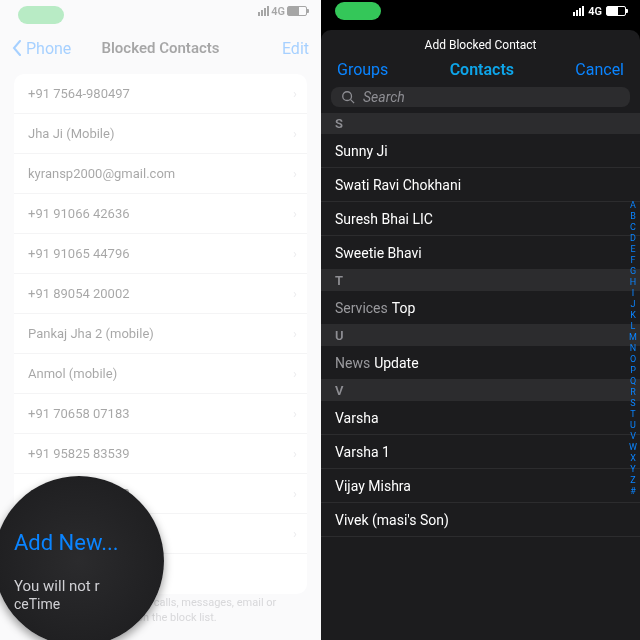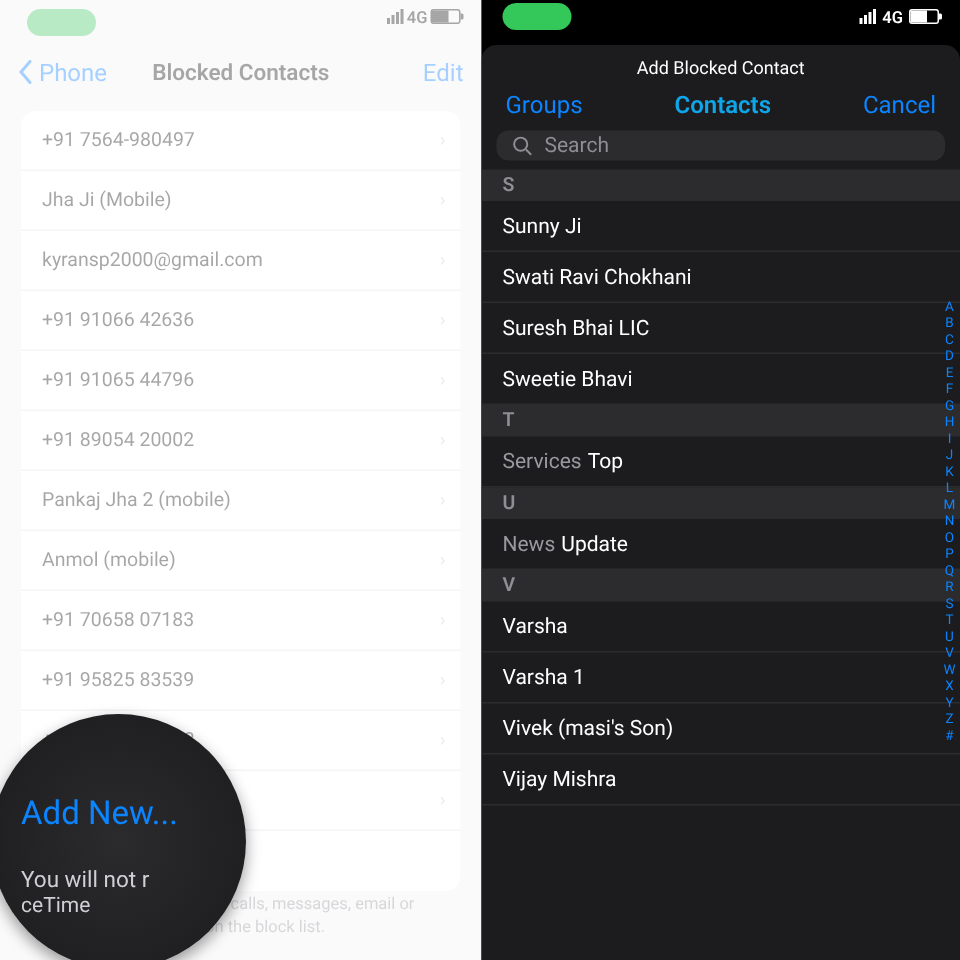--- a/index.html
+++ b/index.html
@@ -44,21 +44,21 @@
   .r-sig span{width:2px;background:#fff;display:block}
   .r-sig span:nth-child(1){height:4px}.r-sig span:nth-child(2){height:6px}.r-sig span:nth-child(3){height:8px}.r-sig span:nth-child(4){height:10px}
   .r-batt { width:20px; height:10px; border:1px solid #fff; border-radius:2px; position:relative; }
   .r-batt::after{content:"";position:absolute;right:-3px;top:2px;width:2px;height:4px;background:#fff;border-radius:0 1px 1px 0;}
   .r-batt i{display:block;height:100%;width:60%;background:#fff;}
   .sheet { position:absolute; top:30px; left:0; right:0; bottom:0; background:#1c1c1e; border-radius:10px 10px 0 0; overflow:hidden; }
   .sheet-title { text-align:center; font-size:12px; color:#fff; padding:8px 0 4px; }
   .sheet-nav { display:flex; justify-content:space-between; align-items:center; padding:4px 16px 8px; }
   .sheet-nav .link { color:#0a84ff; font-size:16px; }
   .sheet-nav .seg { color:#0ea5e9; font-size:16px; font-weight:600; }
-  .search { margin:0 10px 6px; height:20px; background:#2c2c2e; border-radius:8px; display:flex; align-items:center; padding:0 10px; gap:8px; }
+  .search { margin:0 10px 6px; height:20px; background:#2c2c2e; border-radius:8px; display:flex; align-items:center; padding:0 10px; gap:8px;font-style:italic; }
   .search svg { width:14px; height:14px; fill:#8e8e93; }
   .search span { color:#8e8e93; font-size:14px; }
   .section-h { background:#2c2c2e; color:#8e8e93; font-size:13px; font-weight:600; padding:3px 14px; }
   .cut-row { height:14px; display:flex; align-items:flex-end; padding:0 14px; color:#9a9a9e; font-size:12px; border-bottom:1px solid #2c2c2e; overflow:hidden;}
   .c-row { height:34px; display:flex; align-items:center; padding:0 14px; font-size:14px; color:#fff; border-bottom:1px solid #2c2c2e; }
   .c-row .pref { color:#9a9a9e; margin-right:4px; }
   .index { position:absolute; right:2px; top:170px; display:flex; flex-direction:column; gap:0; }
   .index span { color:#0a84ff; font-size:9px; line-height:11px; text-align:center; width:10px; }
 </style>
 </head>
@@ -220,24 +220,24 @@
       </div>
 
     <div class="section-h">V</div>
     <div class="c-row">
         <span>Varsha</span>
       </div>
     <div class="c-row">
         <span>Varsha 1</span>
       </div>
     <div class="c-row">
+        <span>Vijay Mishra</span>
+      </div>
+    <div class="c-row">
         <span>Vivek (masi's Son)</span>
-      </div>
-    <div class="c-row">
-        <span>Vijay Mishra</span>
       </div>
 
     <div class="index" id="alpha-index">
         <span>A</span>
         <span>B</span>
         <span>C</span>
         <span>D</span>
         <span>E</span>
         <span>F</span>
         <span>G</span>

